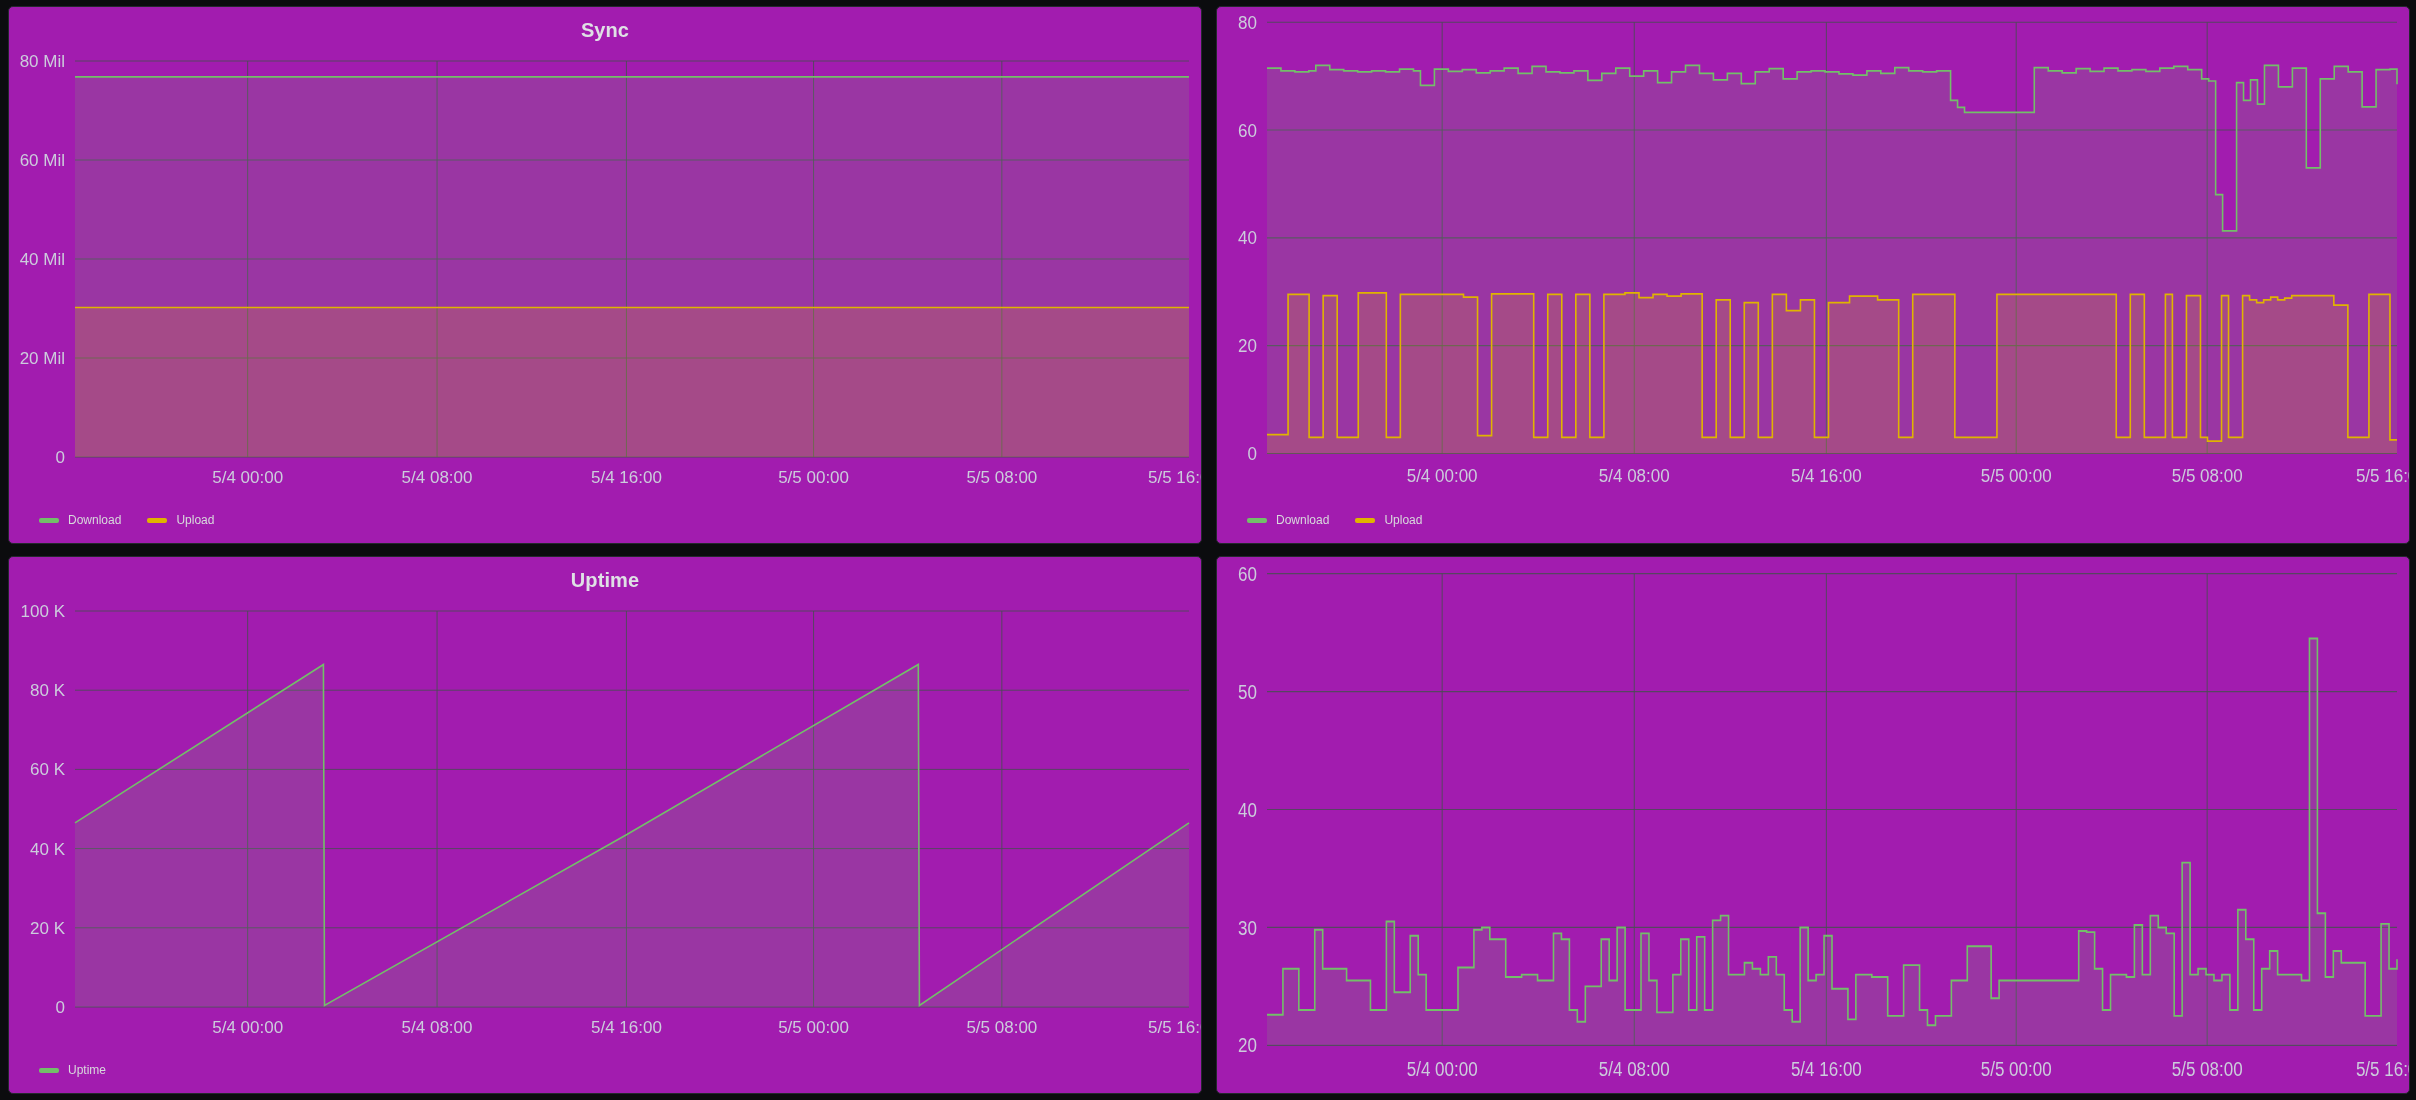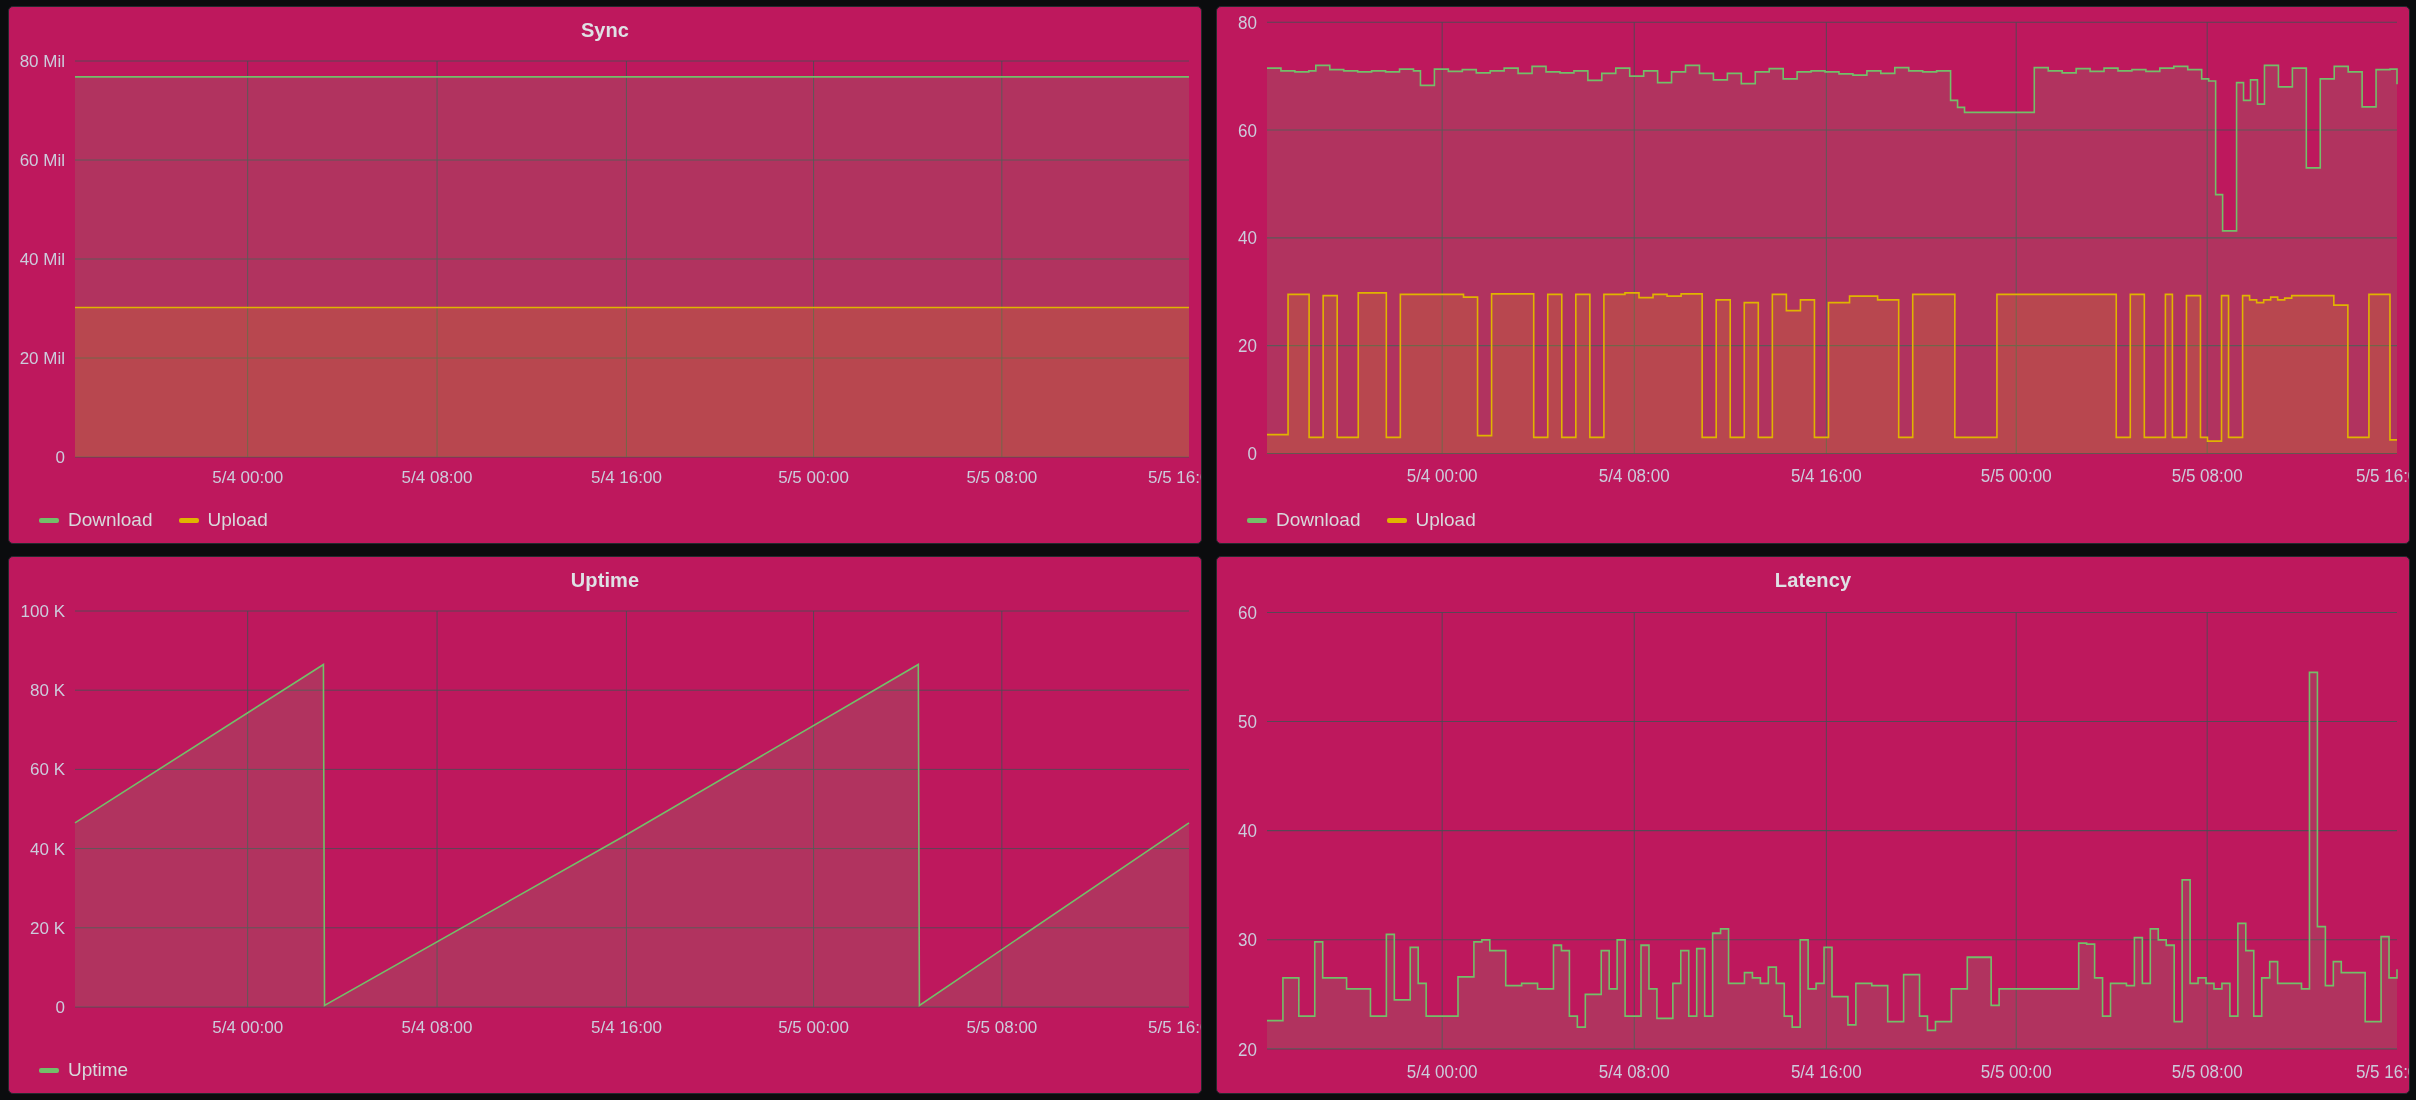--- a/index.html
+++ b/index.html
@@ -11,21 +11,21 @@
   }
   #dashboard {
     width: 2416px; height: 1100px;
     display: grid;
     grid-template-columns: 1fr 1fr;
     grid-template-rows: 1fr 1fr;
     gap: 12px 14px;
     padding: 6px 6px 6px 8px;
   }
   .panel {
-    background: #be185d;
+    background: #a21caf;
     border: 1px solid #25282e;
     border-radius: 5px;
     position: relative;
     overflow: hidden;
     display: flex;
     flex-direction: column;
   }
   .panel-title {
     text-align: center;
     color: #dfe1e5;
@@ -43,21 +43,21 @@
     height: 46px;
     display: flex;
     align-items: center;
     padding-left: 30px;
     gap: 26px;
   }
   .legend-item { display: flex; align-items: center; gap: 9px; }
   .legend-swatch {
     width: 20px; height: 5px; border-radius: 2px; display: inline-block;
   }
-  .legend-label { color: #d8d9dc; font-size: 19px; }
+  .legend-label { color: #d8d9dc; font-size: 12px; }
   text.axis-lbl { fill: #ccccdc; font-family: "Liberation Sans", sans-serif; font-size: 17px; }
 </style>
 </head>
 <body>
 
 <div id="dashboard">
 
   <section class="panel">
     <div class="panel-title">Sync</div>
     <div class="plot-wrap">
@@ -176,21 +176,20 @@
     </div>
     <div class="legend">
       <div class="legend-item">
         <span class="legend-swatch" style="background: rgb(115, 191, 105);"></span>
         <span class="legend-label">Uptime</span>
       </div>
     </div>
   </section>
 
   <section class="panel">
-    <div class="panel-title">Latency</div>
     <div class="plot-wrap">
       <svg class="plot-svg" preserveAspectRatio="none" viewBox="0 0 1192 450">
           <line x1="50" y1="14" x2="1180" y2="14" stroke="#4a4d54" stroke-width="1" opacity="0.85"></line>
           <text x="40" y="20" text-anchor="end" class="axis-lbl">60</text>
           <line x1="50" y1="113" x2="1180" y2="113" stroke="#4a4d54" stroke-width="1" opacity="0.85"></line>
           <text x="40" y="119" text-anchor="end" class="axis-lbl">50</text>
           <line x1="50" y1="212" x2="1180" y2="212" stroke="#4a4d54" stroke-width="1" opacity="0.85"></line>
           <text x="40" y="218" text-anchor="end" class="axis-lbl">40</text>
           <line x1="50" y1="311" x2="1180" y2="311" stroke="#4a4d54" stroke-width="1" opacity="0.85"></line>
           <text x="40" y="317" text-anchor="end" class="axis-lbl">30</text>

